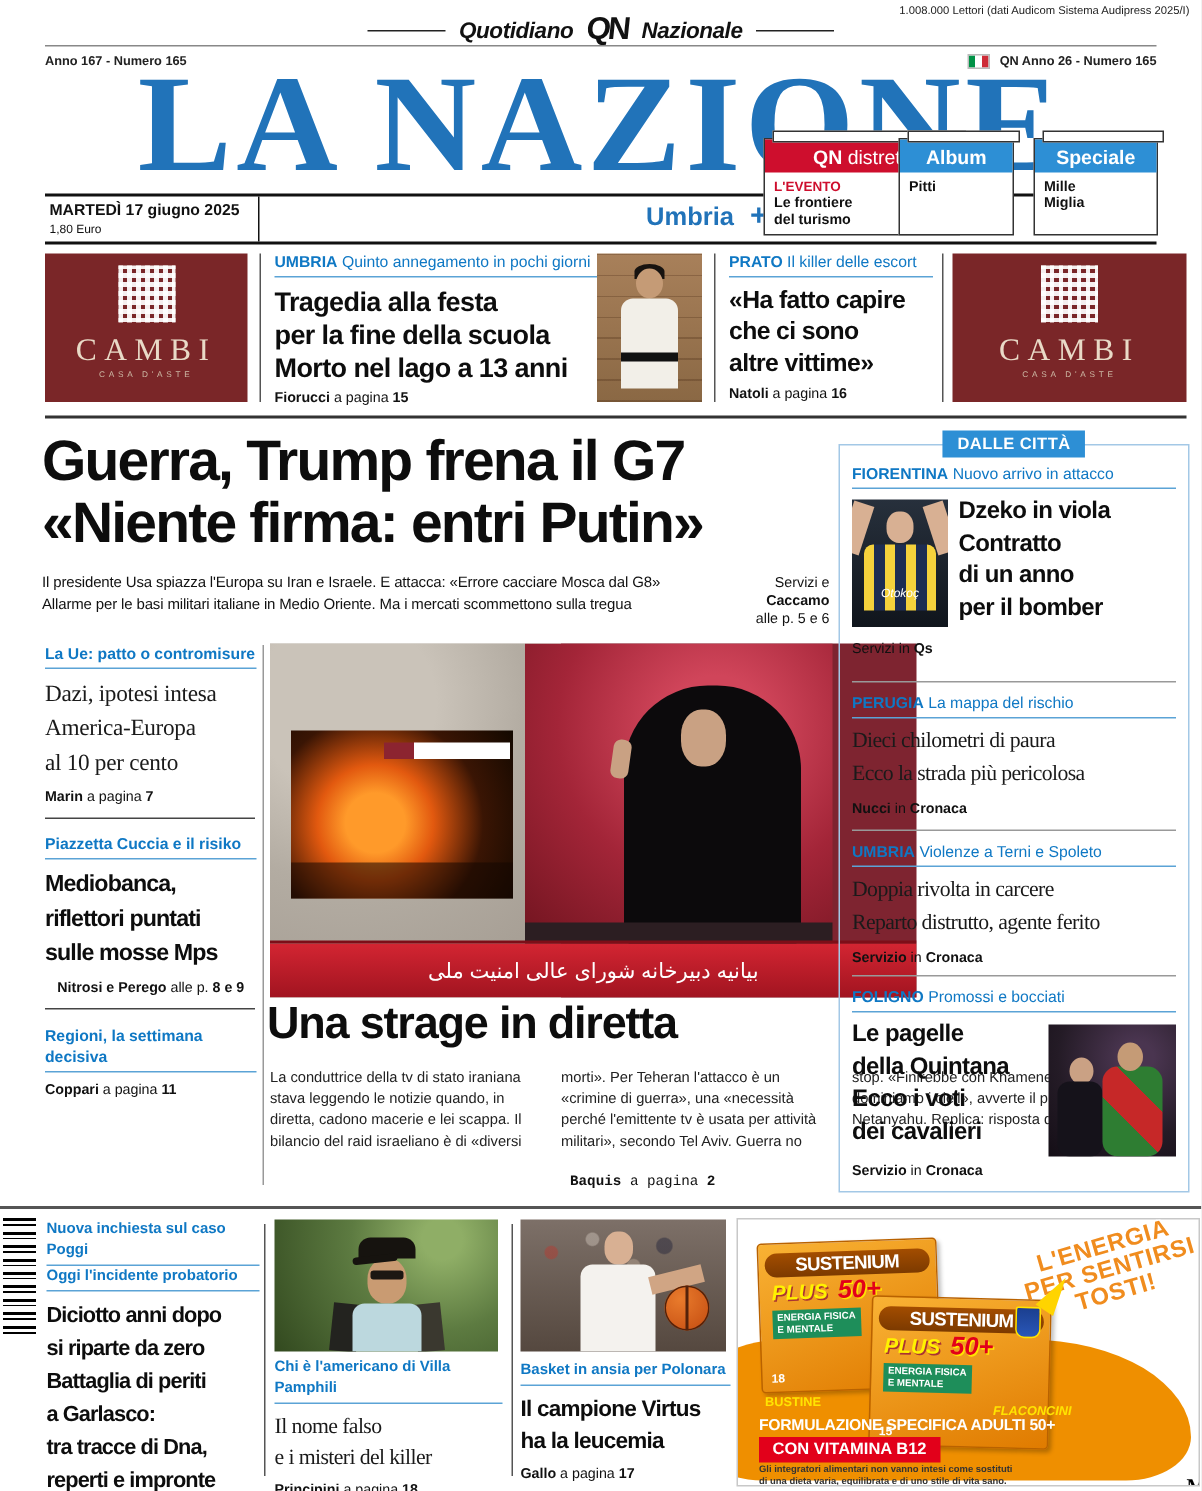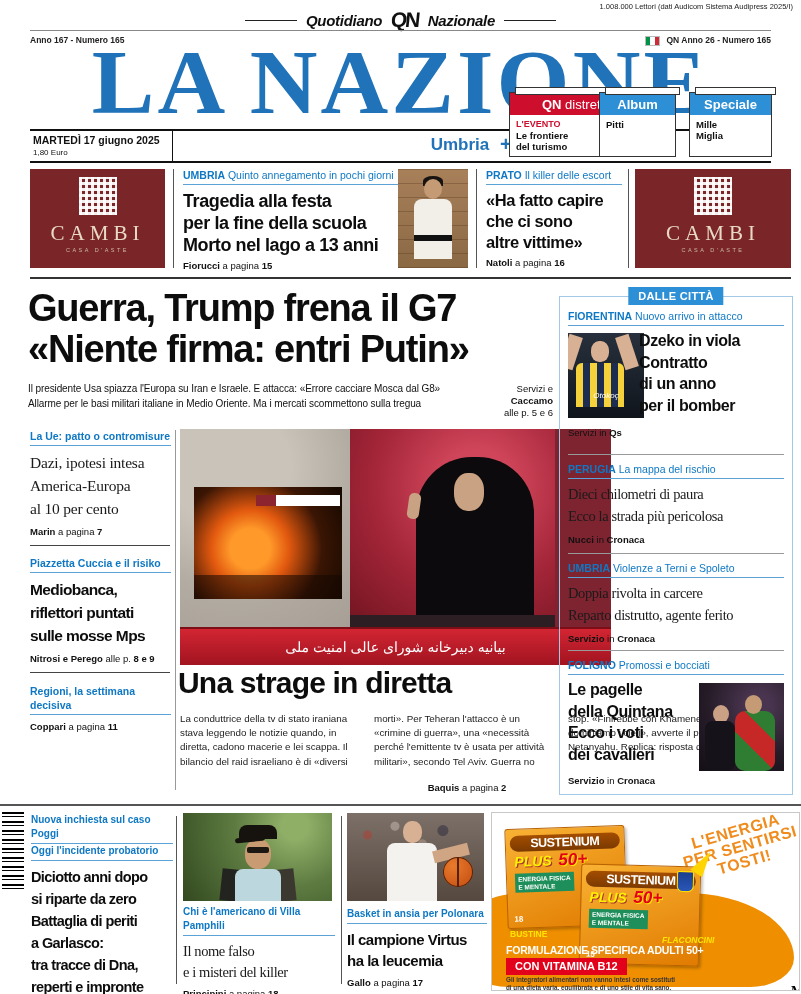--- a/index.html
+++ b/index.html
@@ -290,21 +290,21 @@
 al 10 per cento</div>
     <div class="byl" style="margin-top:6px;"><span class="n">Marin</span> <span>a pagina</span> <span class="p">7</span></div>
   </div>
   <div class="rule-h" style="left:30px;width:140px;top:545px;"></div>
 
   <div class="abs" style="left:30px;top:556px;width:141px;">
     <div class="kick kickb">Piazzetta Cuccia e il risiko</div>
     <div class="hl pre" style="margin-top:5px;font-size:15.5px;line-height:23px;letter-spacing:-0.6px;">Mediobanca,
 riflettori puntati
 sulle mosse Mps</div>
-    <div class="byl" style="margin-top:6px;"><span class="n">Nitrosi e Perego</span> <span>alle p.</span> <span class="p">8 e 9</span></div>
+    <div class="byl" style="margin-top:6px;text-align:center;"><span class="n">Nitrosi e Perego</span> <span>alle p.</span> <span class="p">8 e 9</span></div>
   </div>
   <div class="rule-h" style="left:30px;width:140px;top:672px;"></div>
 
   <div class="abs" style="left:30px;top:684px;width:141px;">
     <div class="kick kickb">Regioni, la settimana decisiva</div>
     <div class="byl" style="margin-top:6px;"><span class="n">Coppari</span> <span>a pagina</span> <span class="p">11</span></div>
   </div>
 
   <div class="rule-v" style="left:175px;top:430px;height:360px;background:#999;"></div>
 
@@ -316,33 +316,33 @@
       <div class="burn-low"></div>
     <div class="set"></div>
     <div class="chador"></div>
       <div class="face"></div>
       <div class="hand"></div>
       <div class="desk"></div>
     <div class="ticker">بیانیه دبیرخانه شورای عالی امنیت ملی</div>
   </div>
   <div class="abs hl" style="left:178px;top:666px;width:380px;font-size:30px;letter-spacing:-0.8px;">Una strage in diretta</div>
   <div class="abs" style="left:180px;top:712px;width:374px;height:70px;column-count:2;column-gap:14px;font-size:9.8px;line-height:14.2px;color:#222;">La conduttrice della tv di stato iraniana stava leggendo le notizie quando, in diretta, cadono macerie e lei scappa. Il bilancio del raid israeliano è di «diversi morti». Per Teheran l'attacco è un «crimine di guerra», una «necessità perché l'emittente tv è usata per attività militari», secondo Tel Aviv. Guerra no stop. «Finirebbe con Khamenei morto, dominiamo i cieli», avverte il premier Netanyahu. Replica: risposta durissima.</div>
-  <div class="abs byl" style="left:380px;top:782px;width:174px;text-align:center;">
+  <div class="abs byl" style="left:380px;top:782px;width:174px;text-align:left;font-family:Liberation Mono, monospace;">
     <span class="n">Baquis</span>
     <span>a pagina</span>
     <span class="p">2</span>
   </div>
 
   <div class="abs rail">
     <div class="rail-tab">DALLE CITTÀ</div>
 
     <div class="abs" style="left:8px;top:12px;width:216px;">
       <div class="kick"><b>FIORENTINA</b> <span class="rest">Nuovo arrivo in attacco</span></div>
     </div>
-    <div class="abs ph dzeko" style="left:8px;top:36px;width:76px;height:85px;">
+    <div class="abs ph dzeko" style="left:8px;top:36px;width:64px;height:85px;">
       <div class="arm1"></div>
         <div class="arm2"></div>
         <div class="head"></div>
         <div class="torso"></div>
       <div class="jersey">Otokoç</div>
     </div>
     <div class="abs hl pre" style="left:79px;top:33px;width:148px;font-size:16px;line-height:21.5px;">Dzeko in viola
 Contratto
 di un anno
 per il bomber</div>

